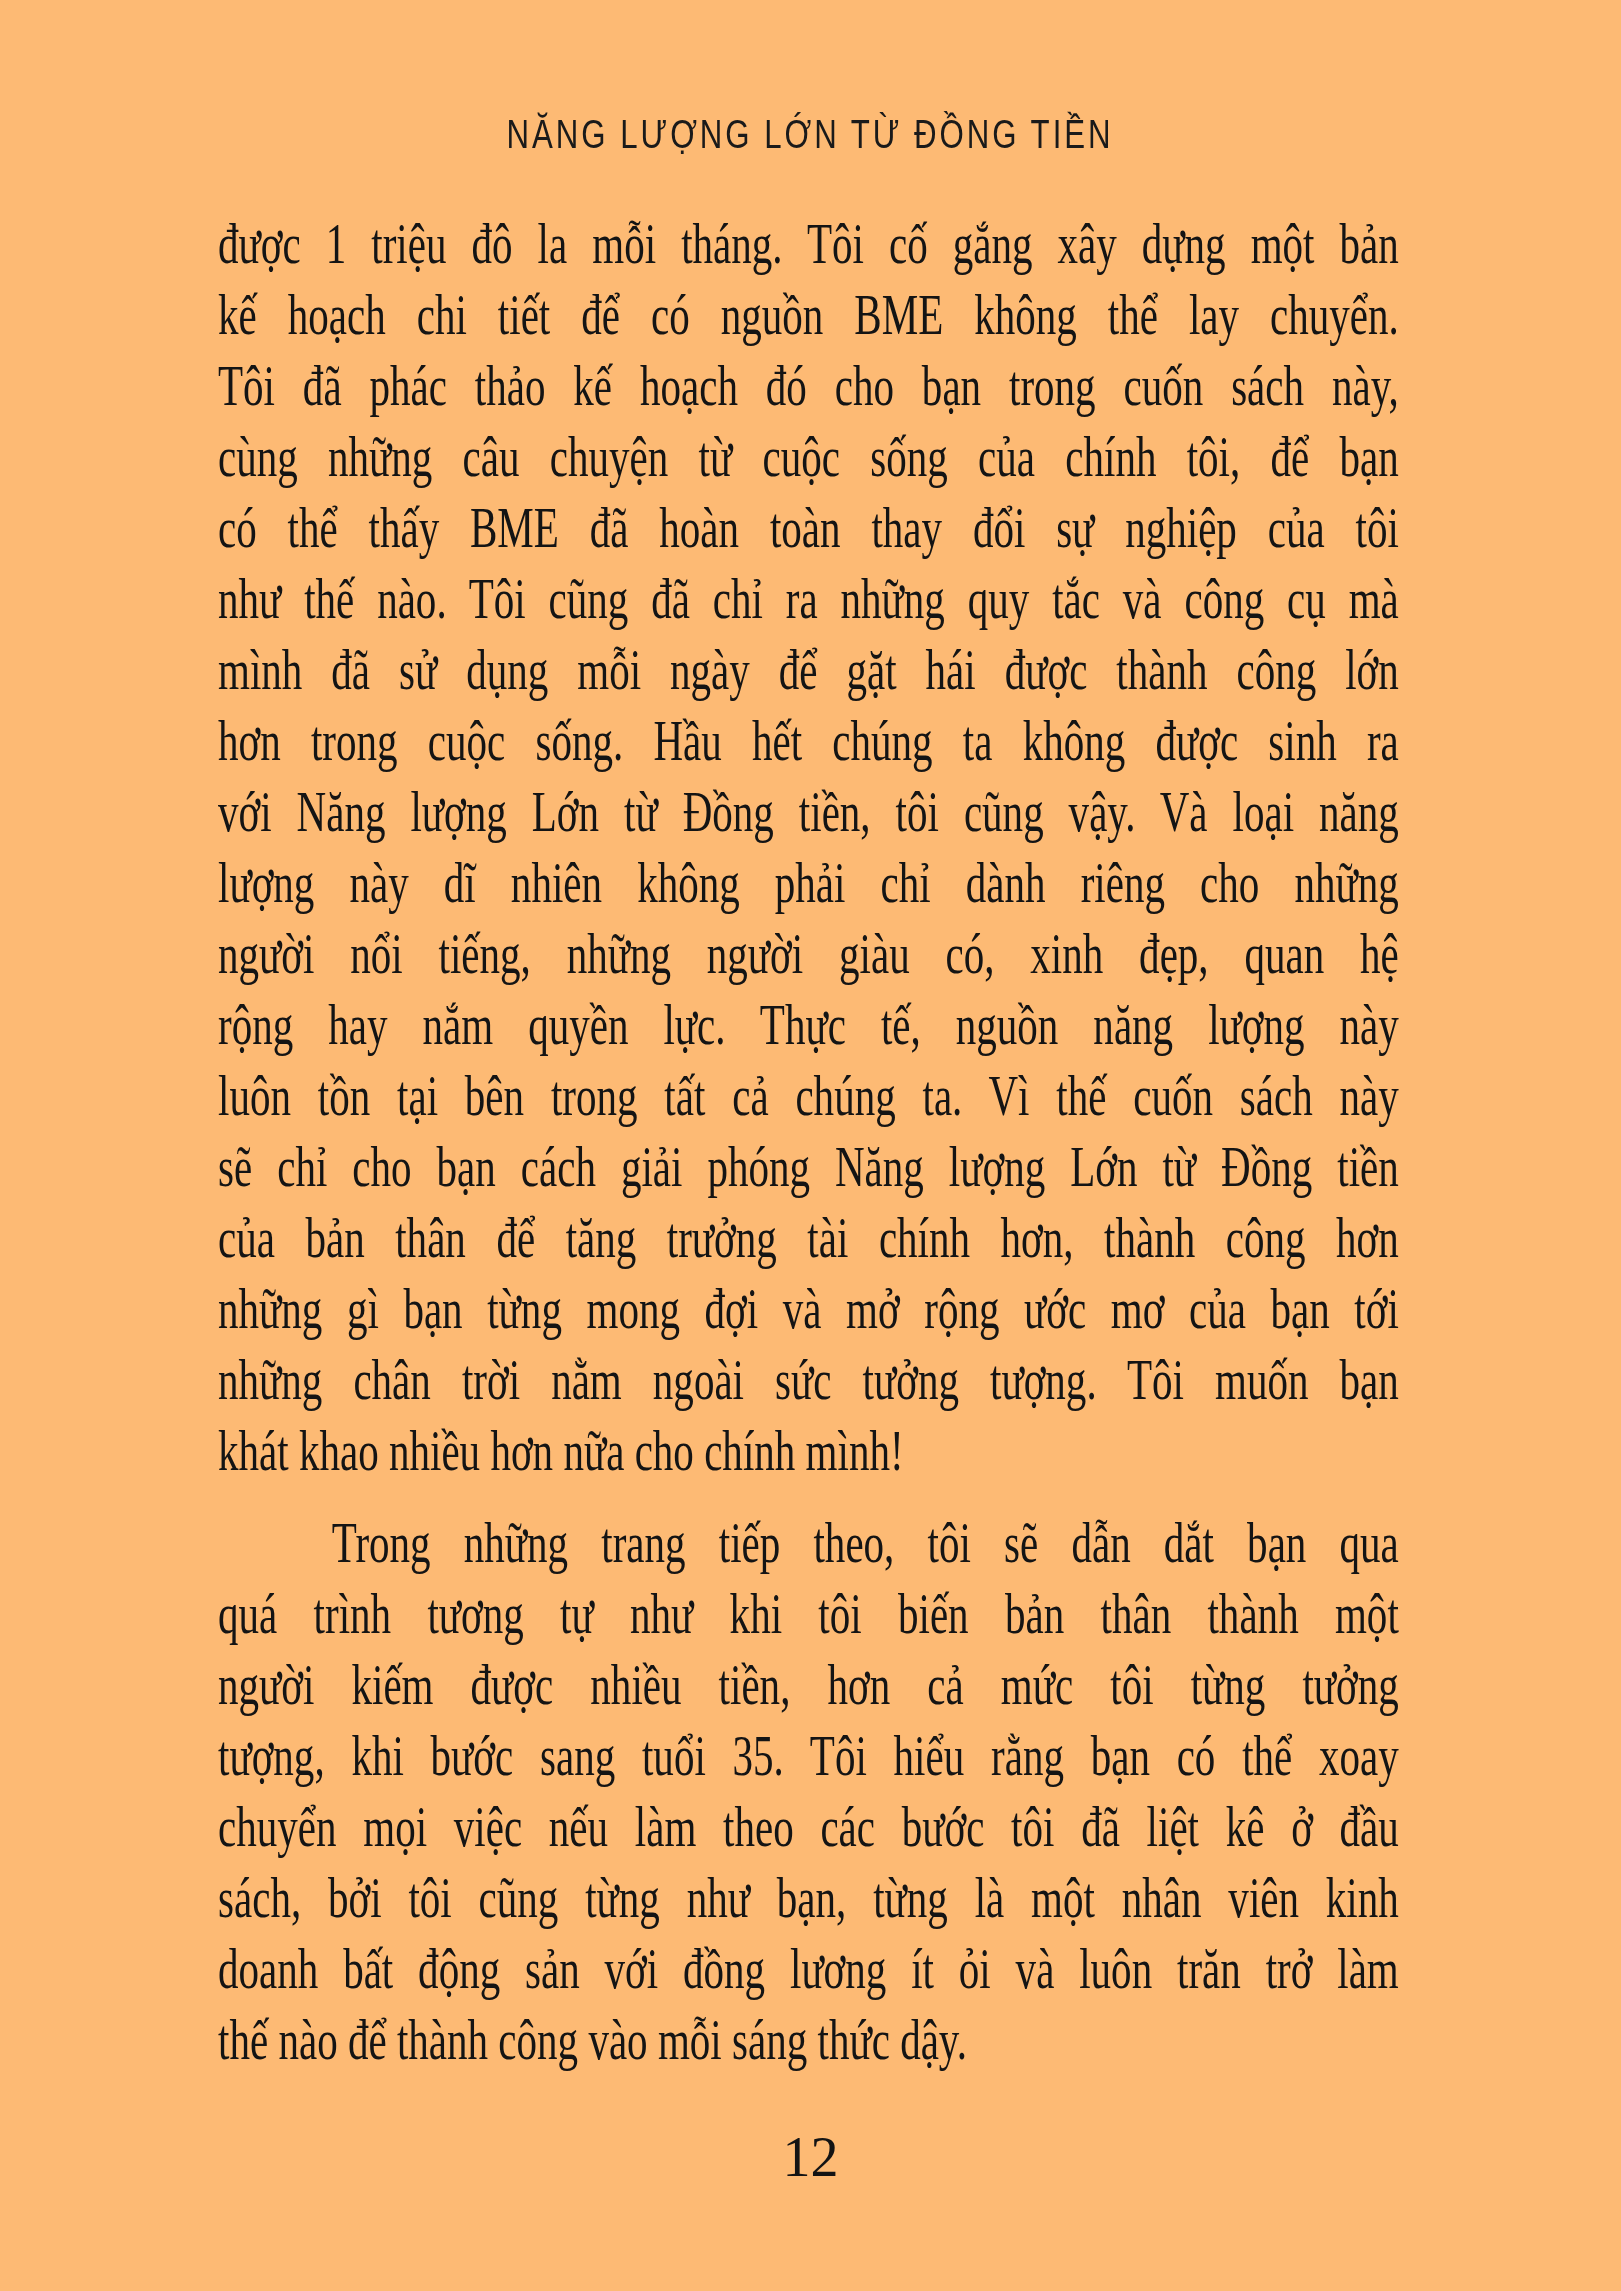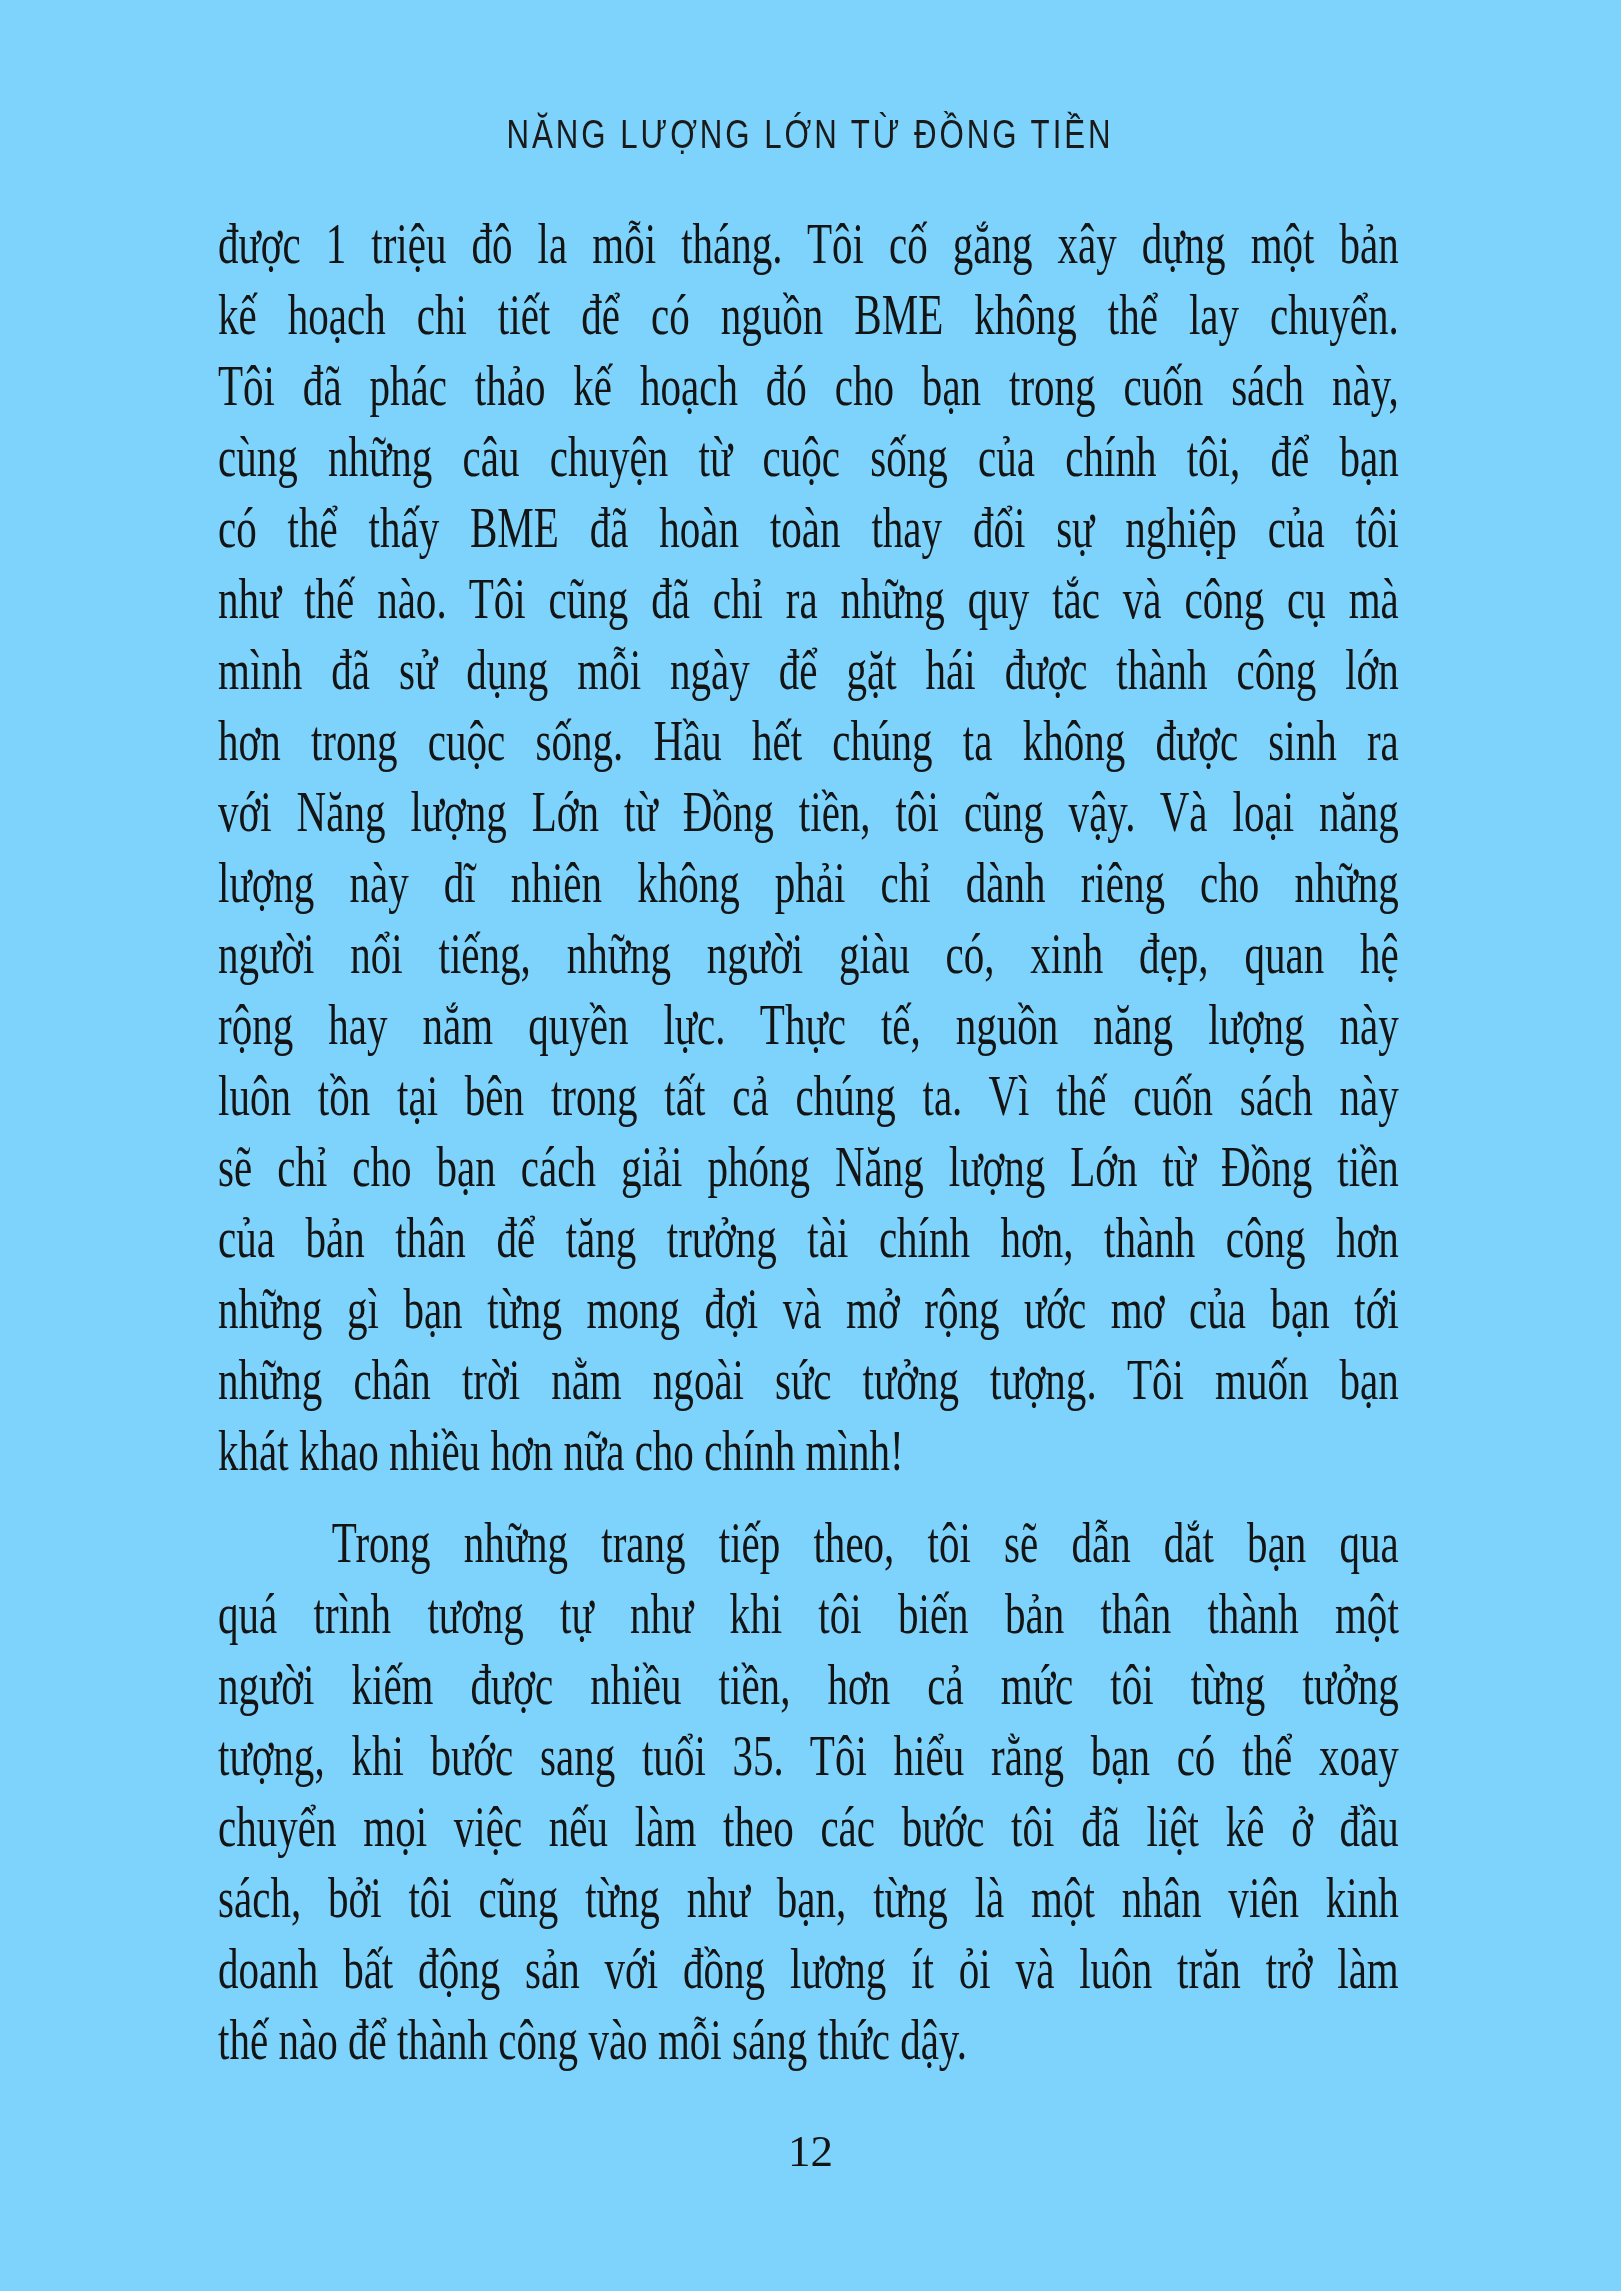--- a/index.html
+++ b/index.html
@@ -4,21 +4,21 @@
 <style>
   html, body {
     margin: 0;
     padding: 0;
     background: #ffffff;
   }
   .page {
     position: relative;
     width: 1621px;
     height: 2291px;
-    background: #7dd3fc;
+    background: #fdba74;
     color: #141414;
     overflow: hidden;
   }
   
   .running-head {
     position: absolute;
     top: 112px;
     left: 0;
     width: 100%;
     text-align: center;
@@ -62,21 +62,21 @@
   .line.indent {
     text-indent: 158px;         
   }
   .page-number {
     position: absolute;
     top: 2125px;
     left: 0;
     width: 100%;
     text-align: center;
     font-family: "Liberation Serif", "DejaVu Serif", serif;
-    font-size: 45px;
+    font-size: 56px;
     color: #141414;
   }
 </style>
 </head>
 <body>
 
 <div class="page">
 
   <div class="running-head">
     <span class="squeeze">NĂNG LƯỢNG LỚN TỪ ĐỒNG TIỀN</span>

